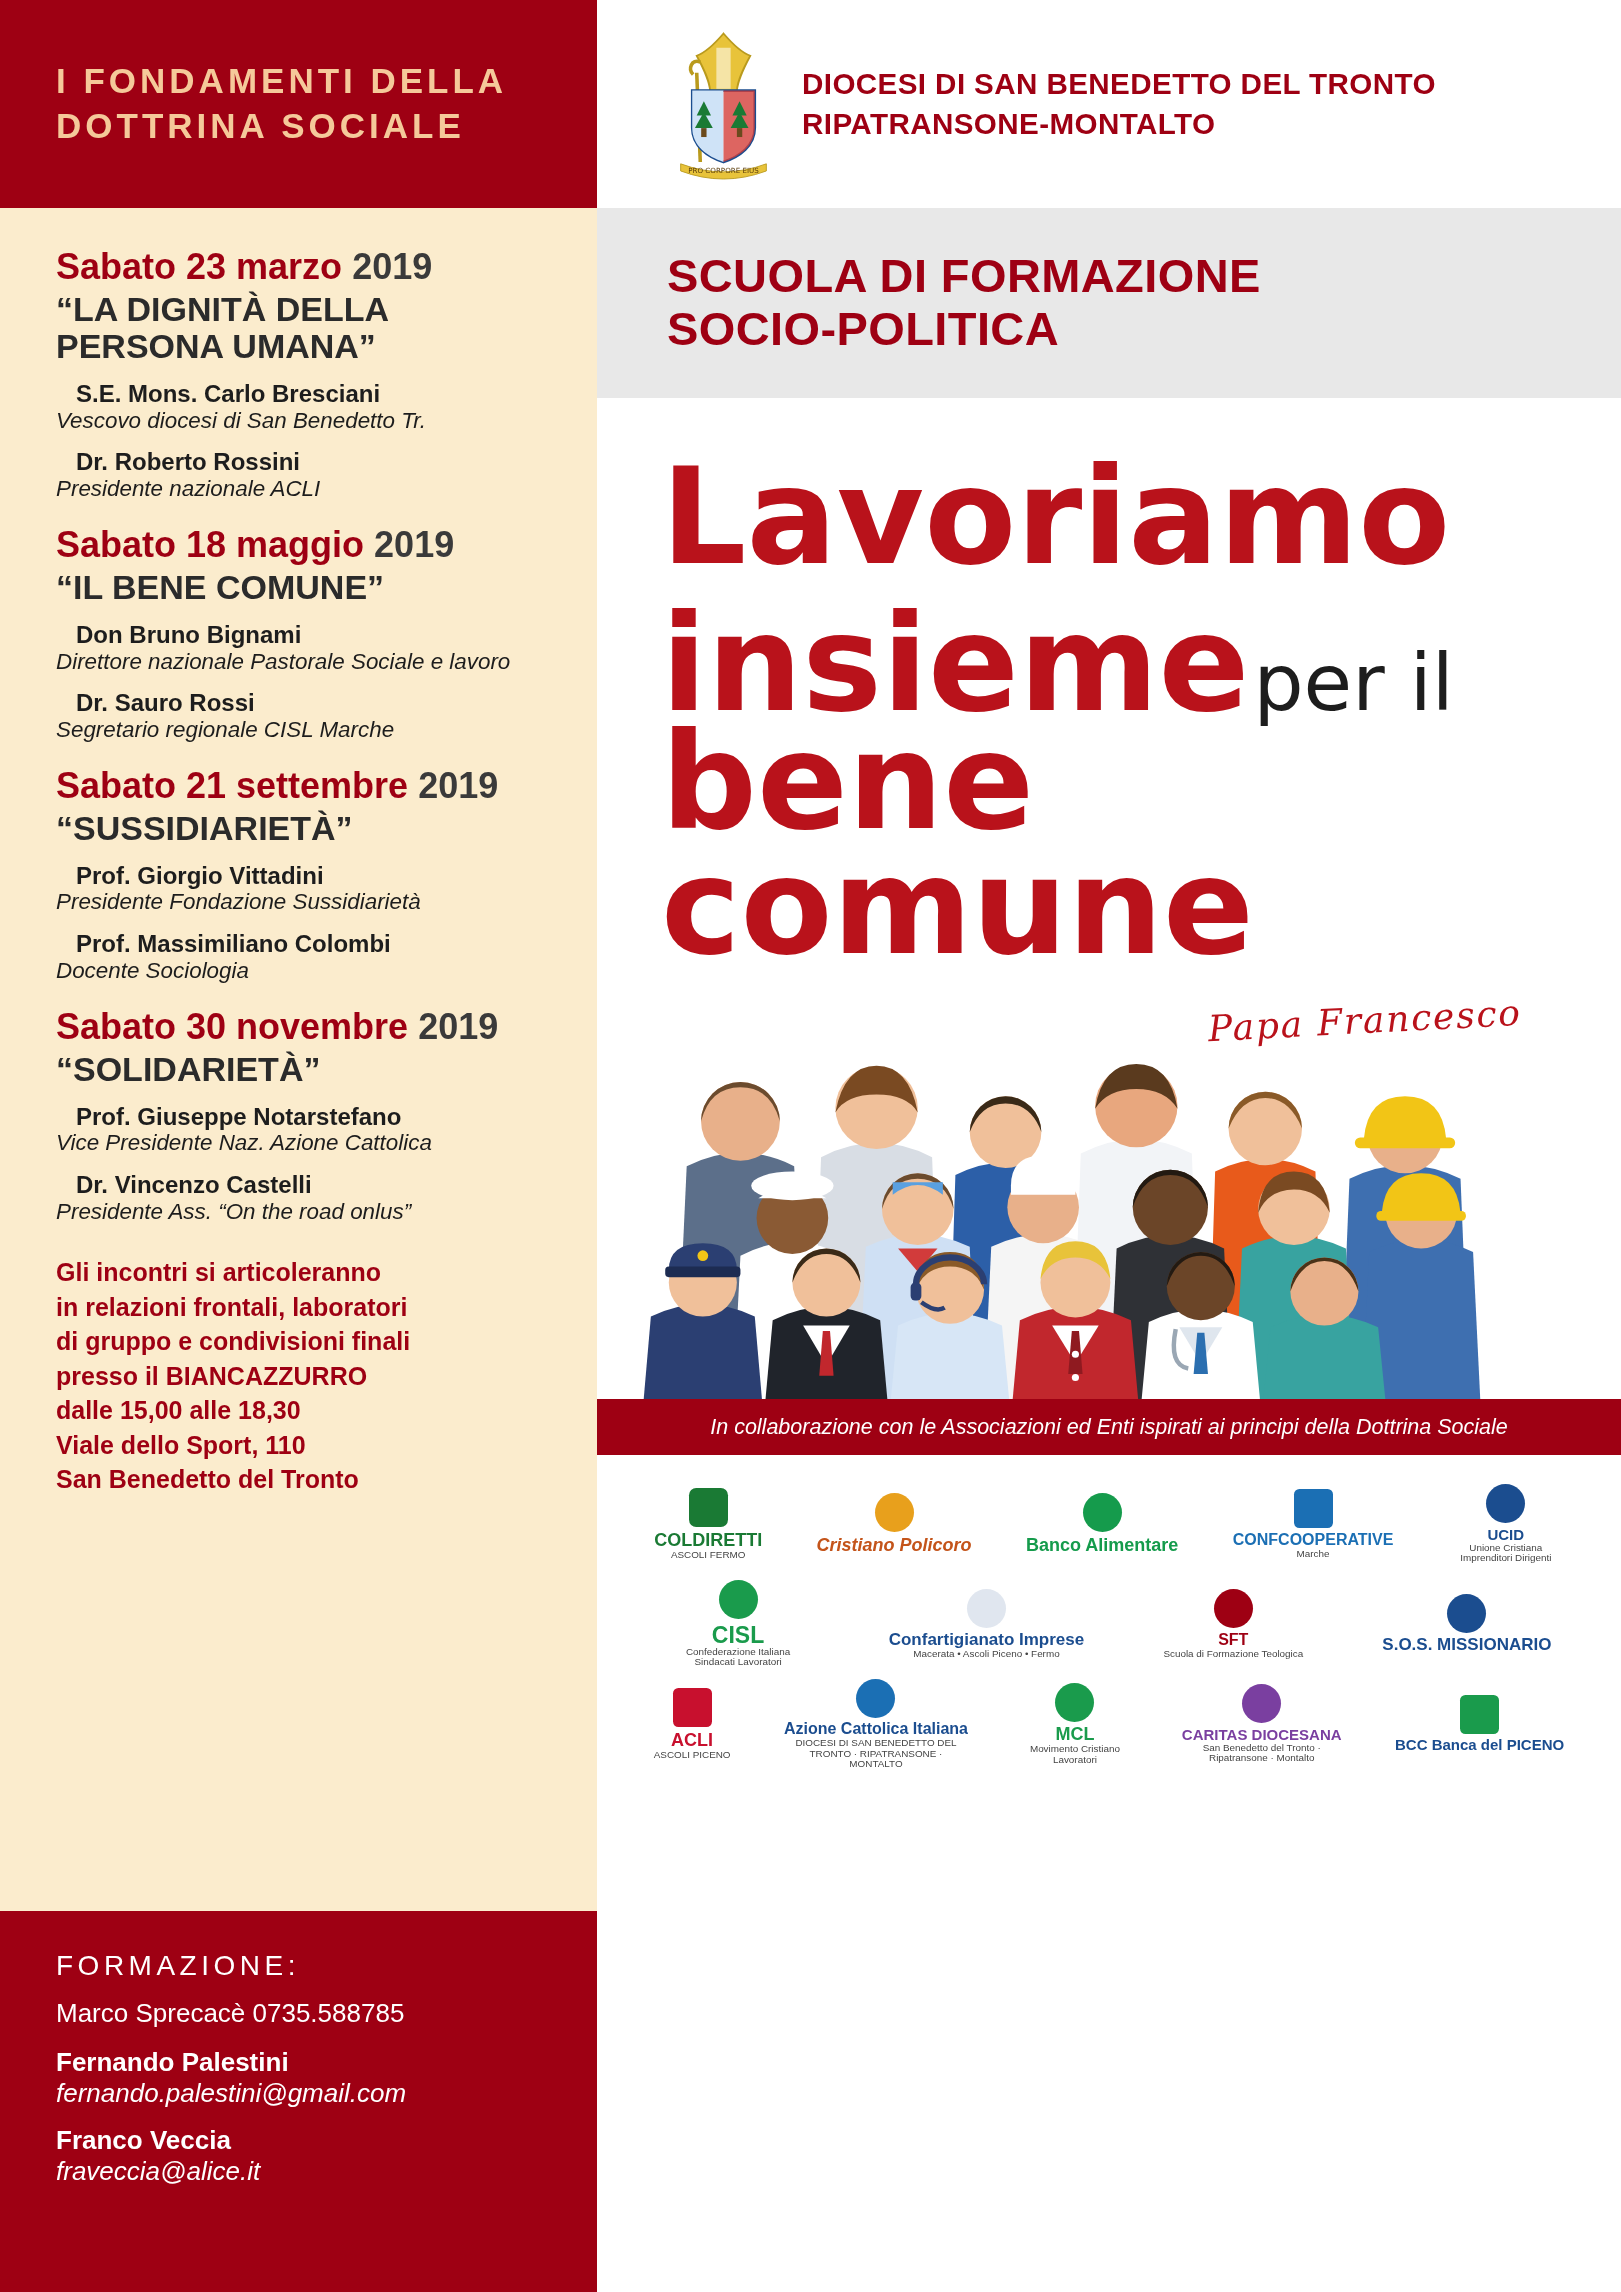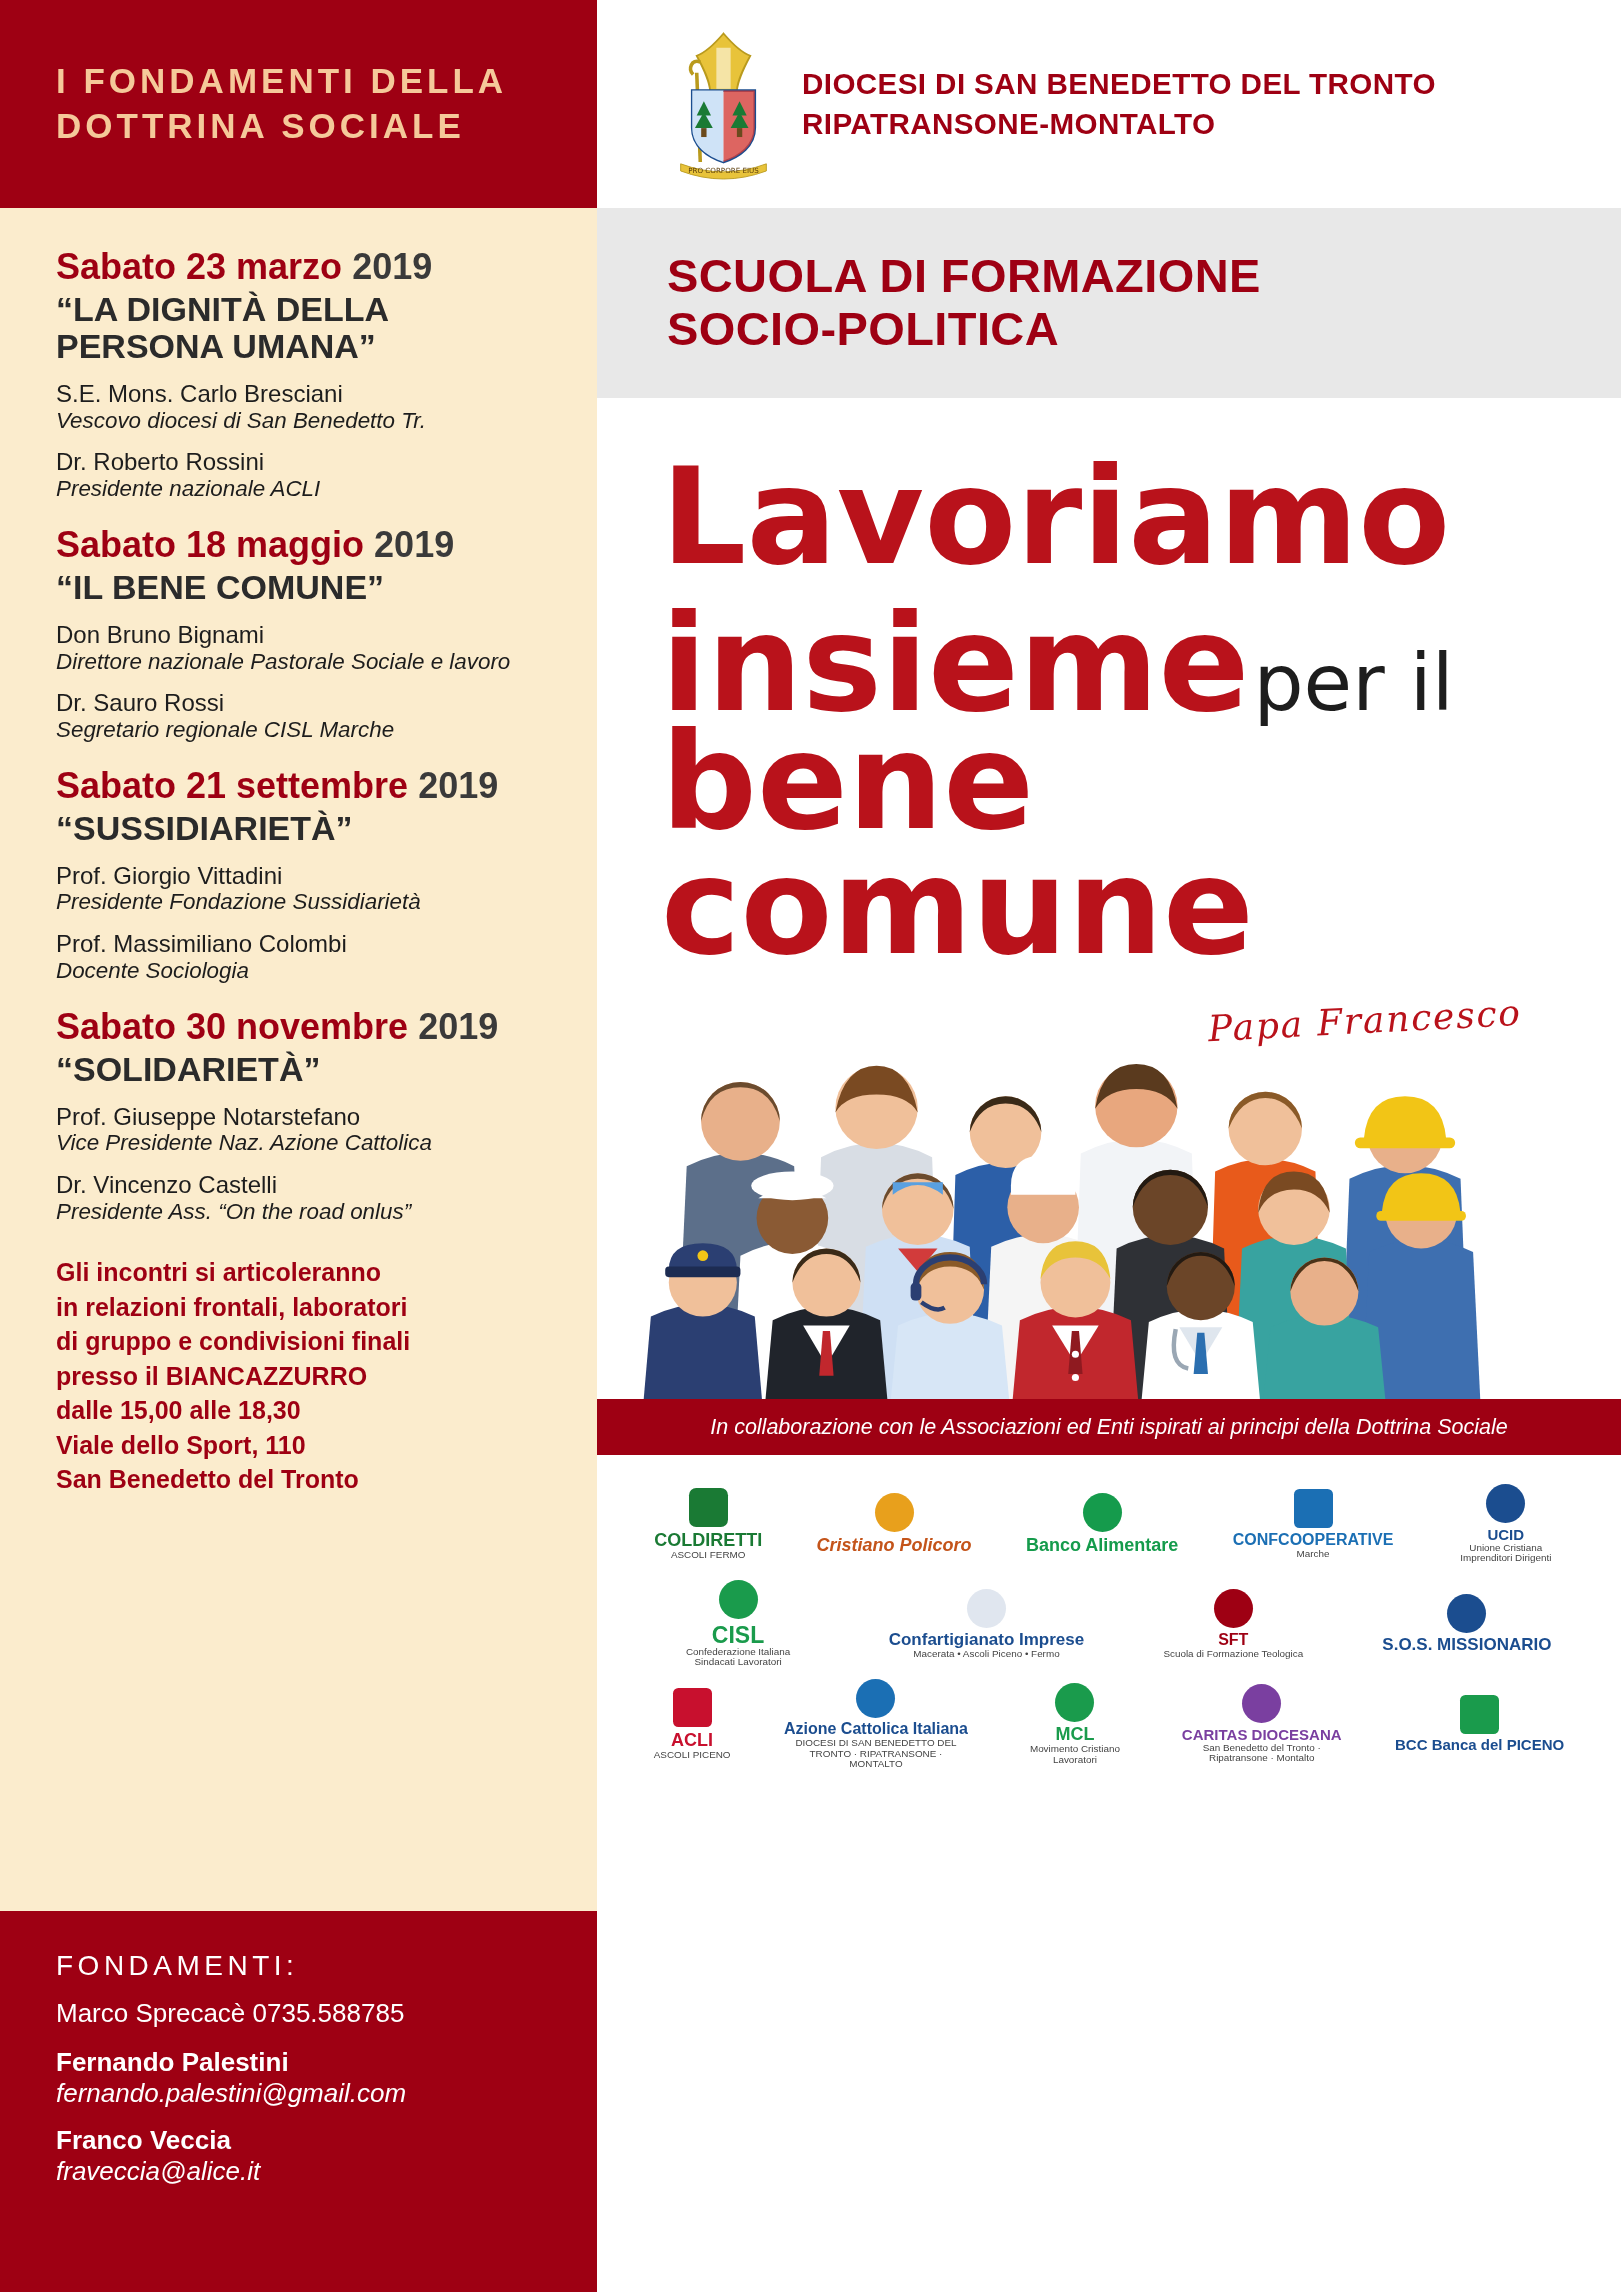--- a/index.html
+++ b/index.html
@@ -53,21 +53,21 @@
   .sess-date{
     font-size:36px;font-weight:bold;color:#9e0013;line-height:1.12;
     margin-top:23px;
   }
   .sess-date .year{color:#3a3a3a;font-weight:bold;}
   .sess-title{
     font-size:34px;font-weight:bold;color:#2b2b2b;line-height:1.1;
     margin-top:3.6px;
   }
   .sp-name{
-    font-size:24px;font-weight:normal;color:#1d1d1d;margin-top:14.3px;line-height:1.15;
+    font-size:24px;font-weight:bold;color:#1d1d1d;margin-top:14.3px;line-height:1.15;margin-left:20px;
   }
   .sp-role{
     font-size:22.4px;font-style:italic;color:#1d1d1d;line-height:1.18;
   }
   .note{
     padding:0 36px 0 56px;margin-top:30px;
     font-size:25px;color:#9e0013;font-weight:bold;line-height:1.38;
   }
 
   
@@ -241,21 +241,21 @@
     <div>in relazioni frontali, laboratori</div>
     <div>di gruppo e condivisioni finali</div>
     <div>presso il BIANCAZZURRO</div>
     <div>dalle 15,00 alle 18,30</div>
     <div>Viale dello Sport, 110</div>
     <div>San Benedetto del Tronto</div>
   </div>
 </div>
 
 <div class="seg">
-  <div class="seg-title">FONDAMENTI:</div>
+  <div class="seg-title">FORMAZIONE:</div>
   <div class="seg-line">Marco Sprecacè 0735.588785</div>
   <div class="seg-b">Fernando Palestini</div>
   <div class="seg-i">fernando.palestini@gmail.com</div>
   <div class="seg-b">Franco Veccia</div>
   <div class="seg-i">fraveccia@alice.it</div>
 </div>
 
 <div class="right">
 
   <div class="scuola">

